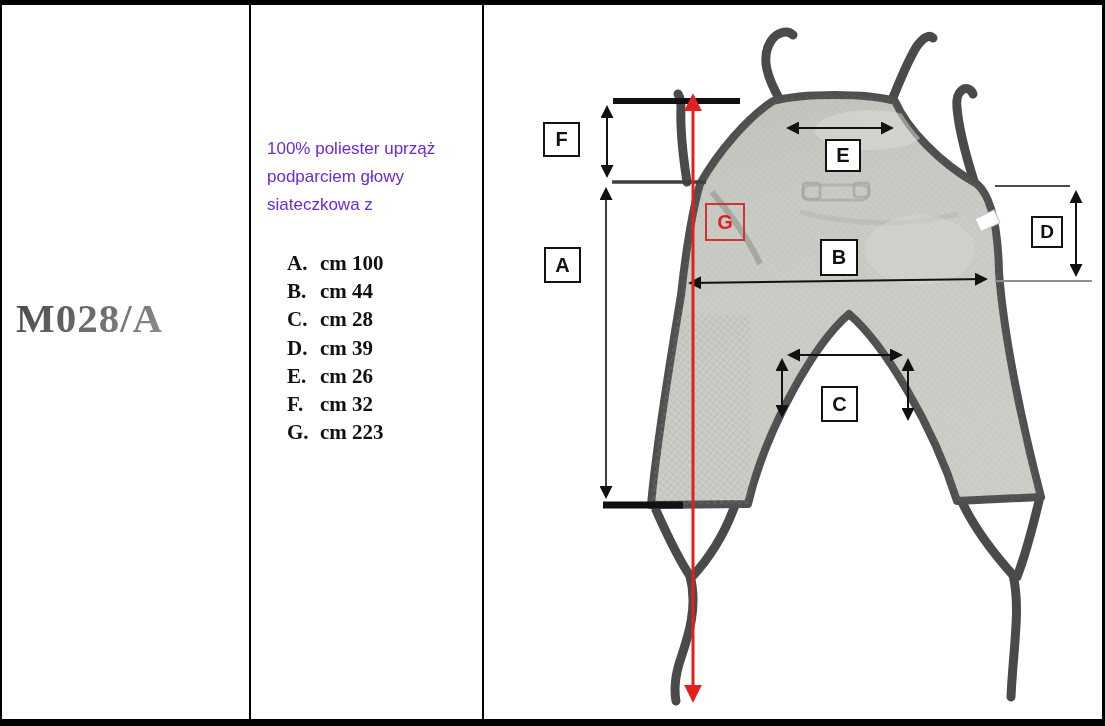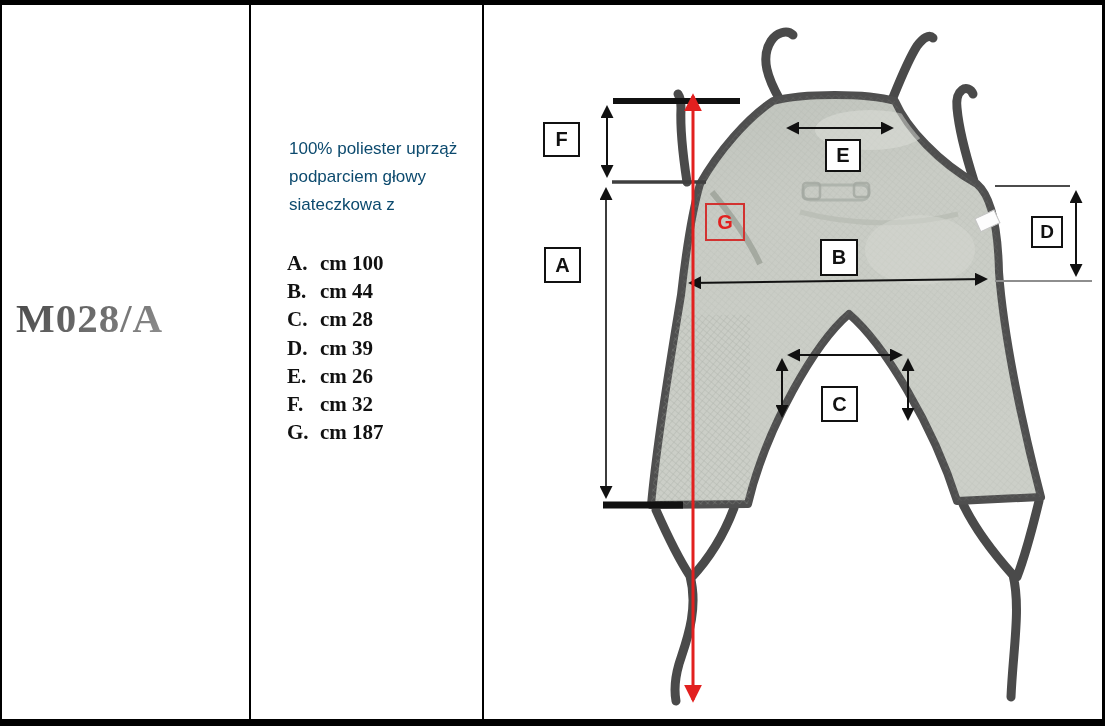--- a/index.html
+++ b/index.html
@@ -31,24 +31,24 @@
     letter-spacing: 1px;
     background: linear-gradient(128deg, #4d4d4d 5%, #7c7c7c 48%, #b3b3b3 95%);
     -webkit-background-clip: text;
     background-clip: text;
     color: transparent;
   }
 
   
   .description {
     position: absolute;
-    left: 289px; top: 135px; width: 206px;
+    left: 267px; top: 135px; width: 206px;
     font-size: 17px;
     line-height: 28px;
-    color: #0c4a6e;
+    color: #6d28d9;
   }
   .measurement-list {
     position: absolute;
     left: 287px; top: 249px;
     font-family: "Liberation Serif", serif;
     font-weight: bold;
     font-size: 21px;
     color: #111;
   }
   .measurement-row { display: flex; height: 28.3px; align-items: center; }
@@ -193,21 +193,21 @@
     <div class="measurement-row">
       <span class="measurement-letter">E.</span>
       <span class="measurement-value">cm 26</span>
     </div>
     <div class="measurement-row">
       <span class="measurement-letter">F.</span>
       <span class="measurement-value">cm 32</span>
     </div>
     <div class="measurement-row">
       <span class="measurement-letter">G.</span>
-      <span class="measurement-value">cm 187</span>
+      <span class="measurement-value">cm 223</span>
     </div>
   </div>
 
   <div class="frame-line frame-top"></div>
   <div class="frame-line frame-bottom"></div>
   <div class="frame-line frame-left"></div>
   <div class="frame-line frame-right"></div>
   <div class="frame-line divider-1"></div>
   <div class="frame-line divider-2"></div>
 

